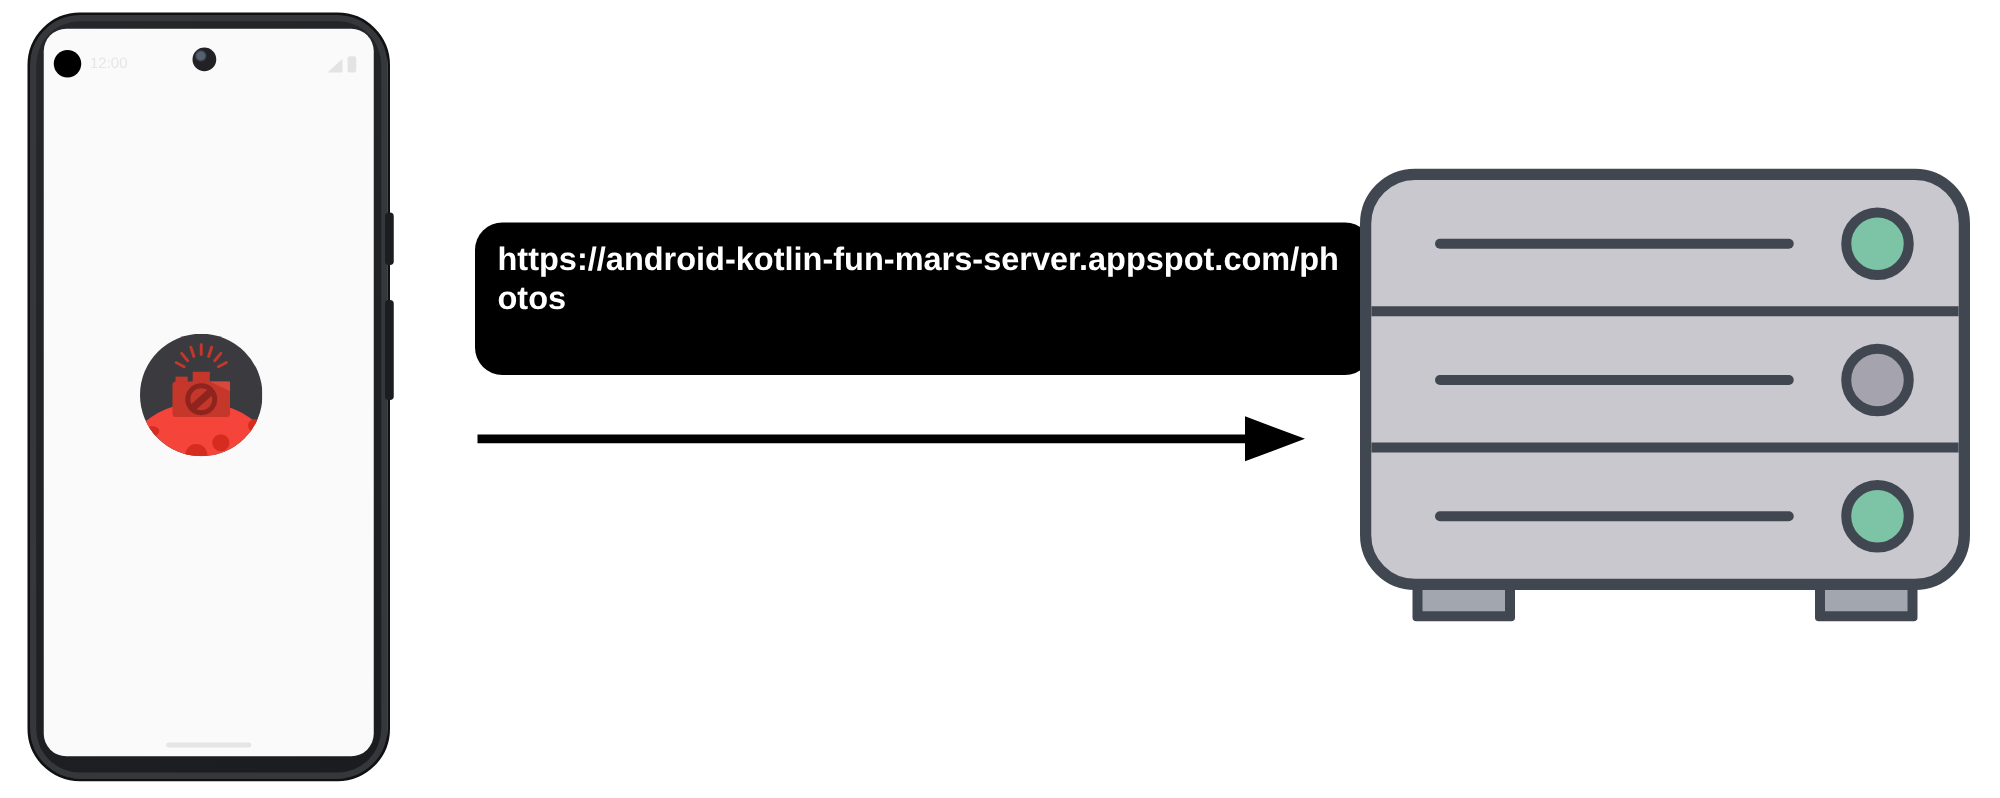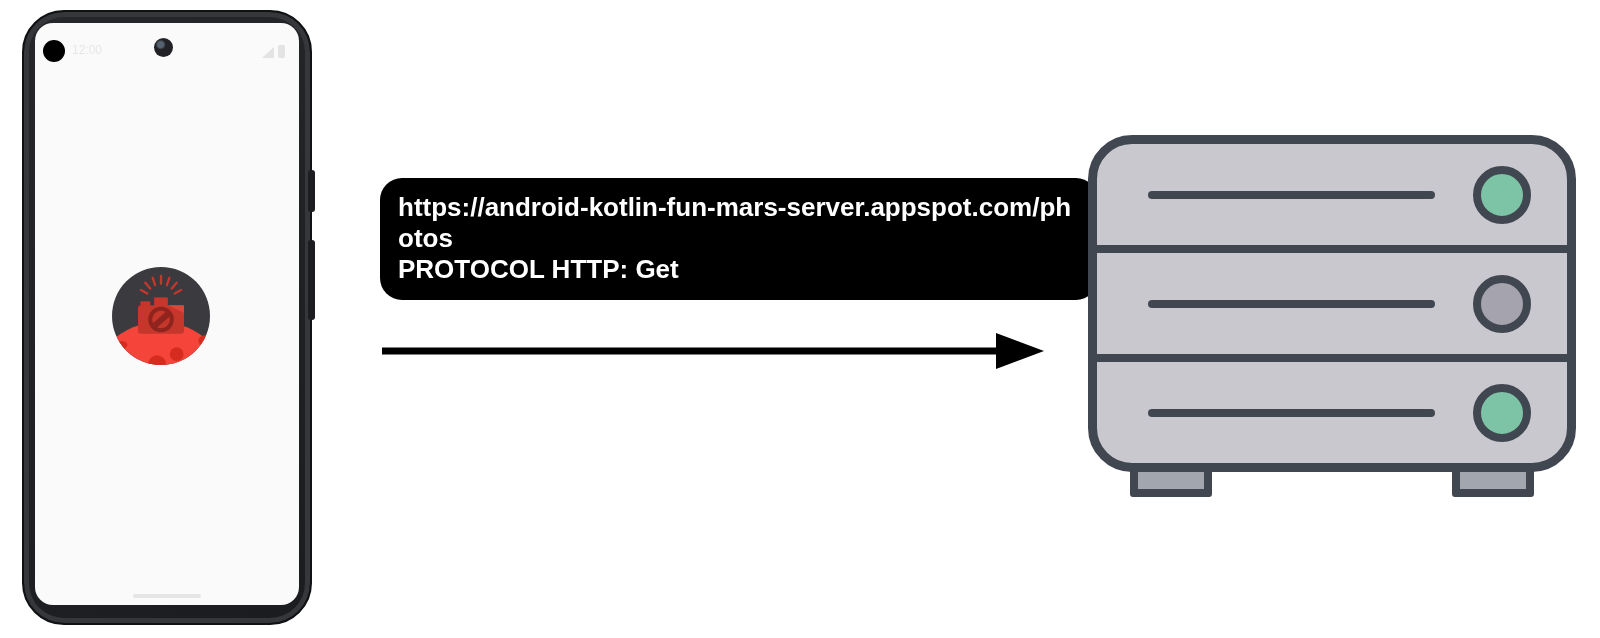--- a/index.html
+++ b/index.html
@@ -101,21 +101,20 @@
           </g>
         </g>
       </svg>
 
       <div class="gesture-bar"></div>
     </div>
   </div>
 
   <div class="request">
     <div class="line">https://android-kotlin-fun-mars-server.appspot.com/photos</div>
-    <div class="line">PROTOCOL HTTP: Get</div>
   </div>
 
   <svg class="arrow" viewBox="0 0 670 48">
     <line x1="4" y1="24" x2="625" y2="24" stroke="#000000" stroke-width="7"></line>
     <polygon points="618,6 666,24 618,42" fill="#000000"></polygon>
   </svg>
 
   <div class="foot left"></div>
   <div class="foot right"></div>
   <div class="server-body">

